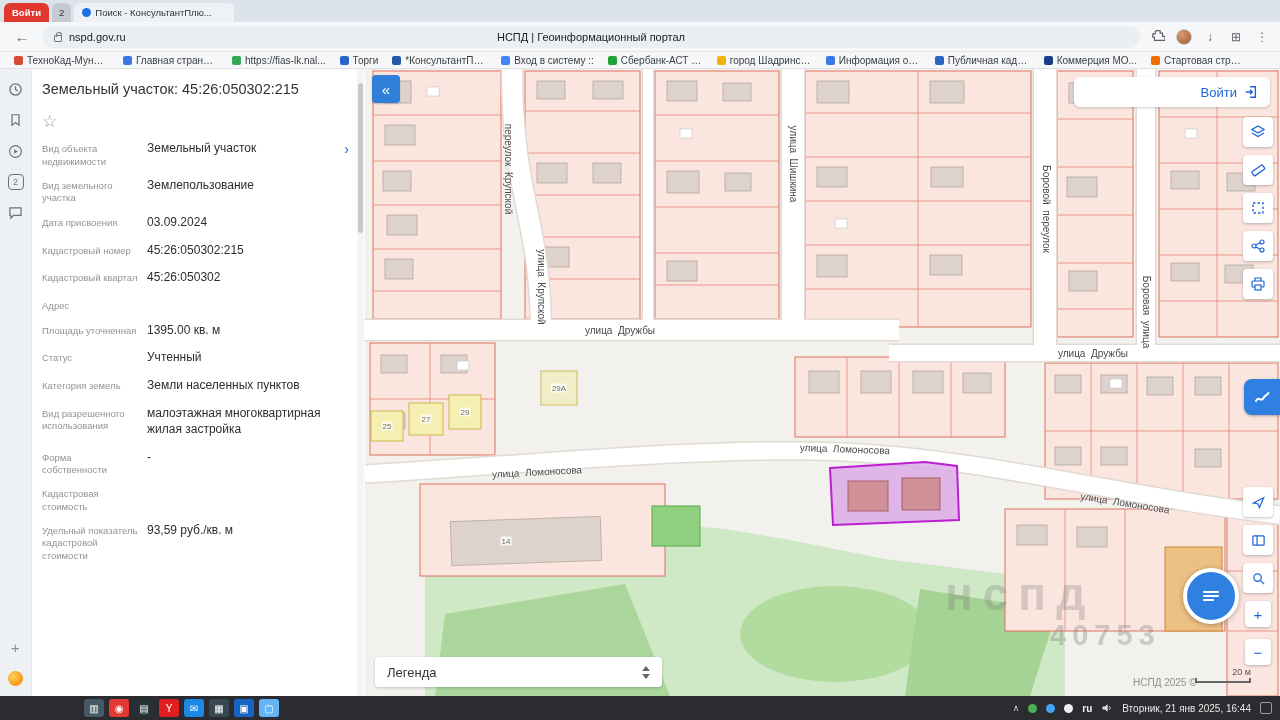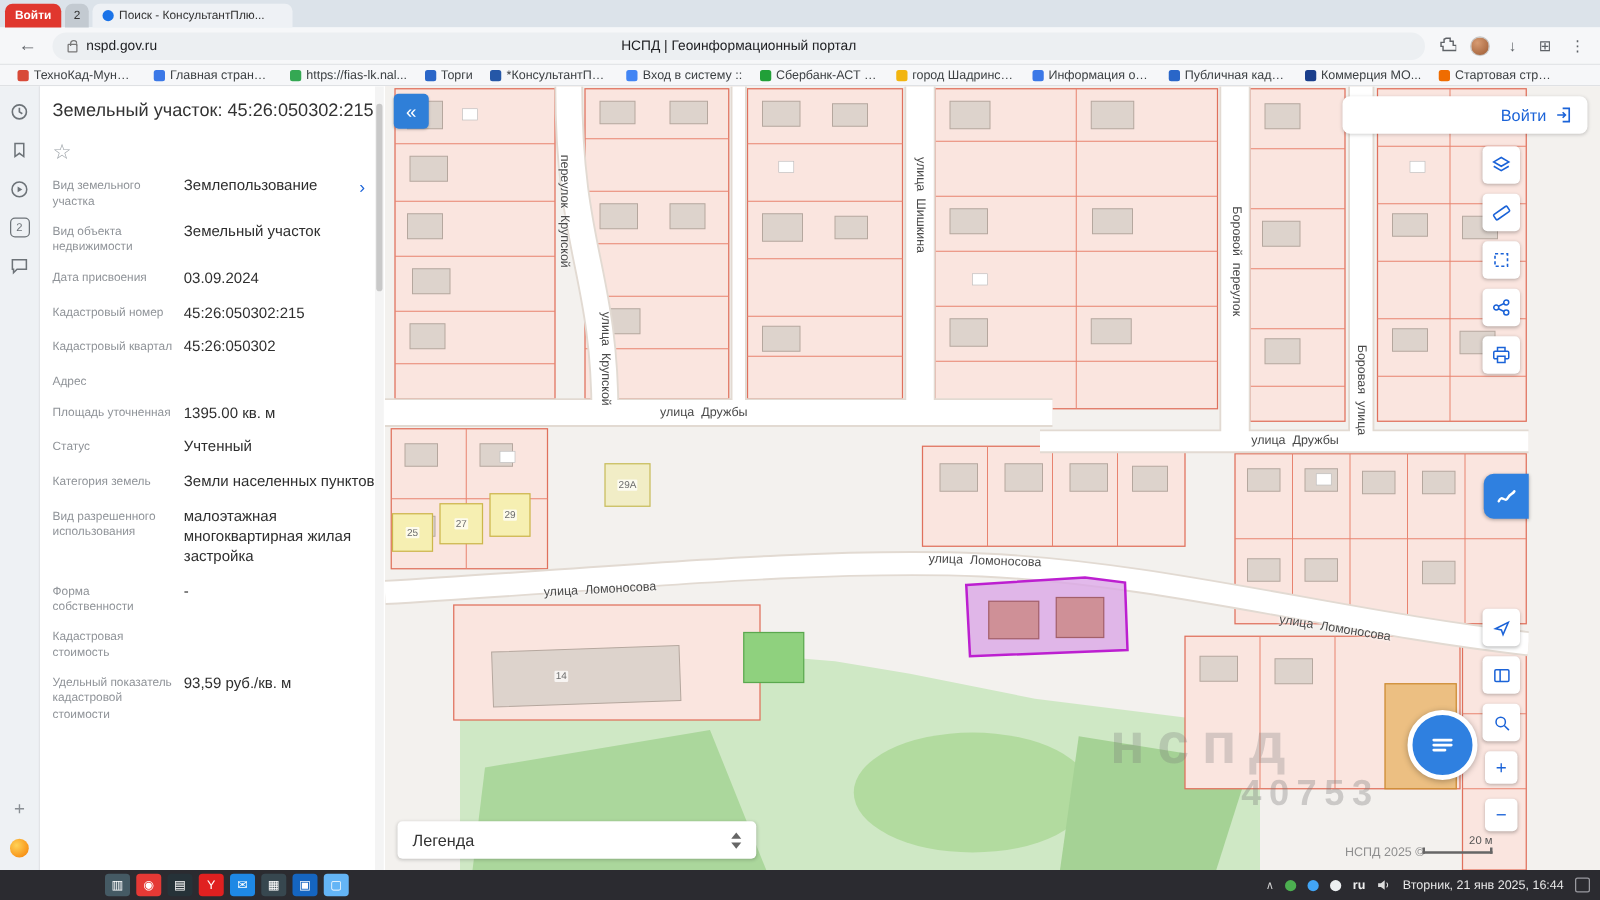--- a/index.html
+++ b/index.html
@@ -39,21 +39,21 @@
 
 
 .siderail{width:32px;background:#eef1f4;border-right:1px solid #e2e4e7;display:flex;flex-direction:column;align-items:center;padding:12px 0 10px;gap:15px}
 .sr-ic{width:16px;height:16px;color:#6d7378;display:flex;align-items:center;justify-content:center}
 .sr-badge{width:16px;height:16px;border:1.5px solid #6d7378;border-radius:4px;font-size:9px;color:#6d7378;display:flex;align-items:center;justify-content:center}
 .sr-spacer{flex:1}
 .sr-plus{font-size:15px;color:#8a8f94;cursor:pointer}
 .sr-orange{width:15px;height:15px;border-radius:50%;background:radial-gradient(circle at 35% 35%,#ffd257,#f57c00)}
 
 
-.panel{width:276px;background:#fff;position:relative;padding:12px 8px 0 10px;overflow:hidden}
+.panel{width:333px;background:#fff;position:relative;padding:12px 8px 0 10px;overflow:hidden}
 .panel-title{font-size:14.5px;color:#333;font-weight:500;line-height:1.2}
 .panel-star{font-size:17px;color:#9aa0a6;margin:13px 0 9px;cursor:pointer;width:20px}
 .panel-tabs{display:flex;align-items:flex-start;gap:13px;border-bottom:1px solid #e8e8e8;margin-bottom:13px;position:relative}
 .ptab{font-size:11.5px;color:#454545;padding-bottom:7px;white-space:nowrap;cursor:pointer}
 .ptab.active{color:#2b2b2b;border-bottom:2px solid #1b63d8}
 .ptabs-chevron{position:absolute;right:-6px;top:0;color:#1b63d8;font-size:14px;background:#fff;padding:0 2px;cursor:pointer}
 .field-row{display:flex;gap:8px;margin-bottom:10px}
 .field-label{width:97px;flex:none;font-size:9.5px;color:#8f9398;line-height:1.3;padding-top:2px}
 .field-value-wrap{flex:1}
 .field-value{font-size:12px;color:#2e2e2e;line-height:1.32}
@@ -230,34 +230,34 @@
       <span class="sr-orange"></span>
     </div>
 
     <div class="panel">
       <div class="panel-title">Земельный участок: 45:26:050302:215</div>
       <div class="panel-star">☆</div>
       <span class="ptabs-chevron" style="position:absolute;right:14px;top:72px">›</span>
       <div class="fields">
 
           <div class="field-row">
+            <div class="field-label">Вид объекта недвижимости</div>
+            <div class="field-value-wrap">
+              <div class="field-value">Земельный участок</div>
+              <div class="field-link-row">
+                
+                
+              </div>
+            </div>
+          </div>
+
+          <div class="field-row">
             <div class="field-label">Вид земельного участка</div>
             <div class="field-value-wrap">
               <div class="field-value">Землепользование</div>
-              <div class="field-link-row">
-                
-                
-              </div>
-            </div>
-          </div>
-
-          <div class="field-row">
-            <div class="field-label">Вид объекта недвижимости</div>
-            <div class="field-value-wrap">
-              <div class="field-value">Земельный участок</div>
               <div class="field-link-row">
                 
                 
               </div>
             </div>
           </div>
 
           <div class="field-row">
             <div class="field-label">Дата присвоения</div>
             <div class="field-value-wrap">

